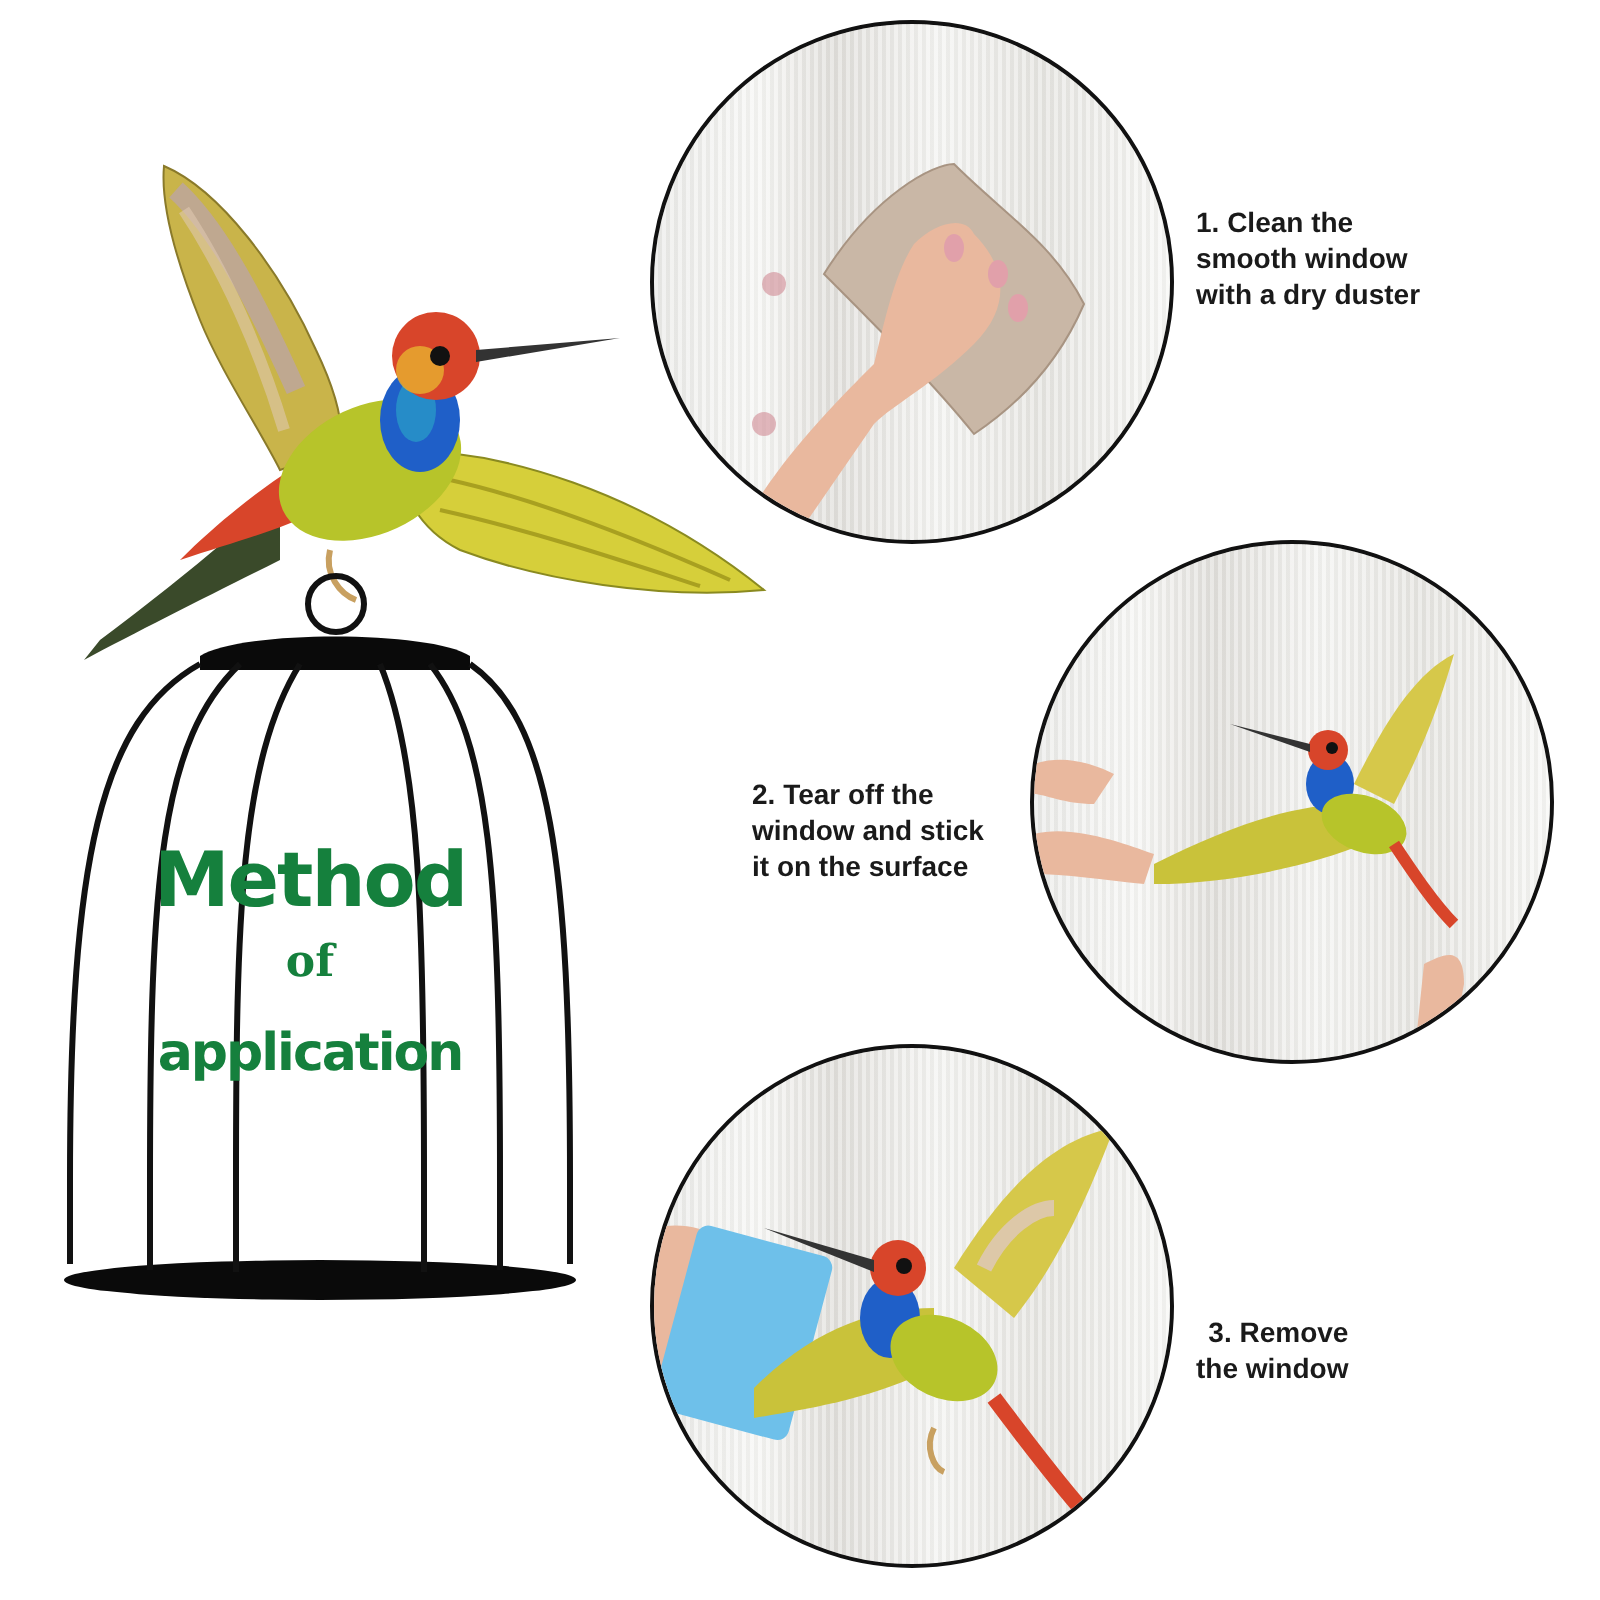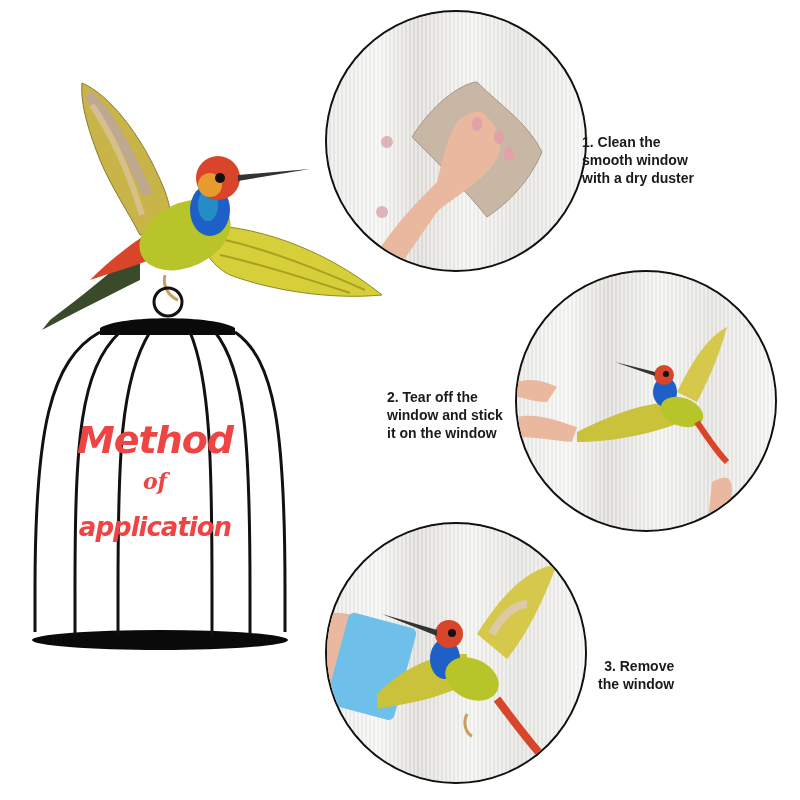--- a/index.html
+++ b/index.html
@@ -2,21 +2,21 @@
 <html><head>
 <meta charset="utf-8">
 <style>
   html,body{margin:0;padding:0;background:#ffffff;}
   body{width:800px;height:800px;position:relative;overflow:hidden;font-family:"Liberation Sans",sans-serif;}
   .abs{position:absolute;}
   .step-text{position:absolute;font-family:"Liberation Sans",sans-serif;font-weight:bold;font-size:14px;line-height:18px;color:#1a1a1a;}
   .step-text div{white-space:nowrap;}
   .circle{position:absolute;border-radius:50%;border:2.5px solid #111;overflow:hidden;background:linear-gradient(90deg,#e9e9e7 0%,#f6f6f4 20%,#dedcd8 35%,#f3f3f1 55%,#e4e3df 75%,#f7f7f5 100%);}
   .curtain{position:absolute;inset:0;background:repeating-linear-gradient(90deg,rgba(255,255,255,0.35) 0 2px,rgba(200,200,196,0.15) 2px 4px);}
-  .title-text{position:absolute;left:25px;width:260px;text-align:center;font-family:"DejaVu Sans",sans-serif;font-weight:bold;font-style:italic;color:#ef4444;}
+  .title-text{position:absolute;left:25px;width:260px;text-align:center;font-family:"DejaVu Sans",sans-serif;font-weight:bold;color:#15803d;}
 </style>
 </head>
 <body>
 
 <svg class="abs" style="left:30px;top:75px;" width="360" height="260" viewBox="0 0 360 260">
 
   <path d="M52 8 C80 20 110 60 128 100 C140 125 142 140 140 150 L110 160 C100 140 80 110 70 85 C60 60 50 30 52 8 Z" fill="#c9b44a" stroke="#8a7a2a" stroke-width="1"></path>
   <path d="M58 20 C80 40 100 80 118 120" stroke="#b9a0c0" stroke-width="10" fill="none" opacity="0.6"></path>
   <path d="M62 30 C82 60 100 100 112 140" stroke="#e0c8b0" stroke-width="6" fill="none" opacity="0.6"></path>
 
@@ -66,21 +66,21 @@
   <svg class="abs" style="left:0;top:0;" width="258" height="258" viewBox="0 0 258 258">
     <circle cx="60" cy="130" r="6" fill="#d08a95" opacity="0.6"></circle>
     <circle cx="55" cy="200" r="6" fill="#d08a95" opacity="0.6"></circle>
     <path d="M85 125 C110 85 140 70 150 70 C175 95 200 110 215 140 C200 175 175 195 160 205 C140 180 110 150 85 125 Z" fill="#c9b7a6" stroke="#a89482" stroke-width="1"></path>
     <path d="M130 110 C140 100 155 95 160 105 C175 120 180 140 160 160 C140 180 120 190 110 200 L70 258 L40 258 C60 220 90 190 110 170 C115 150 120 125 130 110 Z" fill="#e9b89e"></path>
     <ellipse cx="150" cy="112" rx="5" ry="7" fill="#e1a0aa"></ellipse>
     <ellipse cx="172" cy="125" rx="5" ry="7" fill="#e1a0aa"></ellipse>
     <ellipse cx="182" cy="142" rx="5" ry="7" fill="#e1a0aa"></ellipse>
   </svg>
 </div>
-<div class="step-text" style="left:582px;top:102px;margin-top:31px;">
+<div class="step-text" style="left:598px;top:102px;">
   <div>1. Clean the</div>
   <div>smooth window</div>
   <div>with a dry duster</div>
 </div>
 
 <div class="circle" style="left:515px;top:270px;width:258px;height:258px;">
   <div class="curtain"></div>
   <svg class="abs" style="left:0;top:0;" width="258" height="258" viewBox="0 0 258 258">
     <path d="M0 110 C15 105 30 110 40 115 L30 130 C15 130 5 125 0 125 Z" fill="#e9b89e"></path>
     <path d="M0 145 C20 140 45 150 60 155 L55 170 C35 168 15 165 0 165 Z" fill="#e9b89e"></path>
@@ -88,24 +88,24 @@
     <path d="M60 160 C100 140 130 130 160 130 L165 150 C140 160 100 170 60 170 Z" fill="#c9c23a"></path>
     <path d="M160 120 C175 90 190 65 210 55 C200 90 190 110 180 130 Z" fill="#d6c84a"></path>
     <ellipse cx="148" cy="120" rx="12" ry="15" fill="#1f5fc8"></ellipse>
     <ellipse cx="165" cy="140" rx="22" ry="14" fill="#b7c42a" transform="rotate(20 165 140)"></ellipse>
     <circle cx="147" cy="103" r="10" fill="#d8452a"></circle>
     <circle cx="149" cy="102" r="3" fill="#111"></circle>
     <path d="M138 100 L98 90 L138 104 Z" fill="#333"></path>
     <path d="M180 150 C190 165 200 180 210 190" stroke="#d8452a" stroke-width="6" fill="none"></path>
   </svg>
 </div>
-<div class="step-text" style="left:387px;top:388px;">
+<div class="step-text" style="left:376px;top:388px;">
   <div>2. Tear off the</div>
   <div>window and stick</div>
-  <div>it on the window</div>
+  <div>it on the surface</div>
 </div>
 
 <div class="circle" style="left:325px;top:522px;width:258px;height:258px;">
   <div class="curtain"></div>
   <svg class="abs" style="left:0;top:0;" width="258" height="258" viewBox="0 0 258 258">
     <path d="M0 90 C20 85 40 95 50 110 L45 160 C30 175 10 175 0 170 Z" fill="#e9b89e"></path>
     <rect x="10" y="95" width="70" height="95" rx="6" fill="#6ec0ea" transform="rotate(15 45 140)"></rect>
     <path d="M50 170 C80 140 110 130 140 130 L140 160 C110 175 80 180 50 185 Z" fill="#c9c23a"></path>
     <path d="M150 110 C175 70 200 45 230 40 C215 80 200 110 180 135 Z" fill="#d6c84a"></path>
     <path d="M165 110 C175 90 190 80 200 80" stroke="#e0c8d0" stroke-width="8" fill="none" opacity="0.7"></path>

